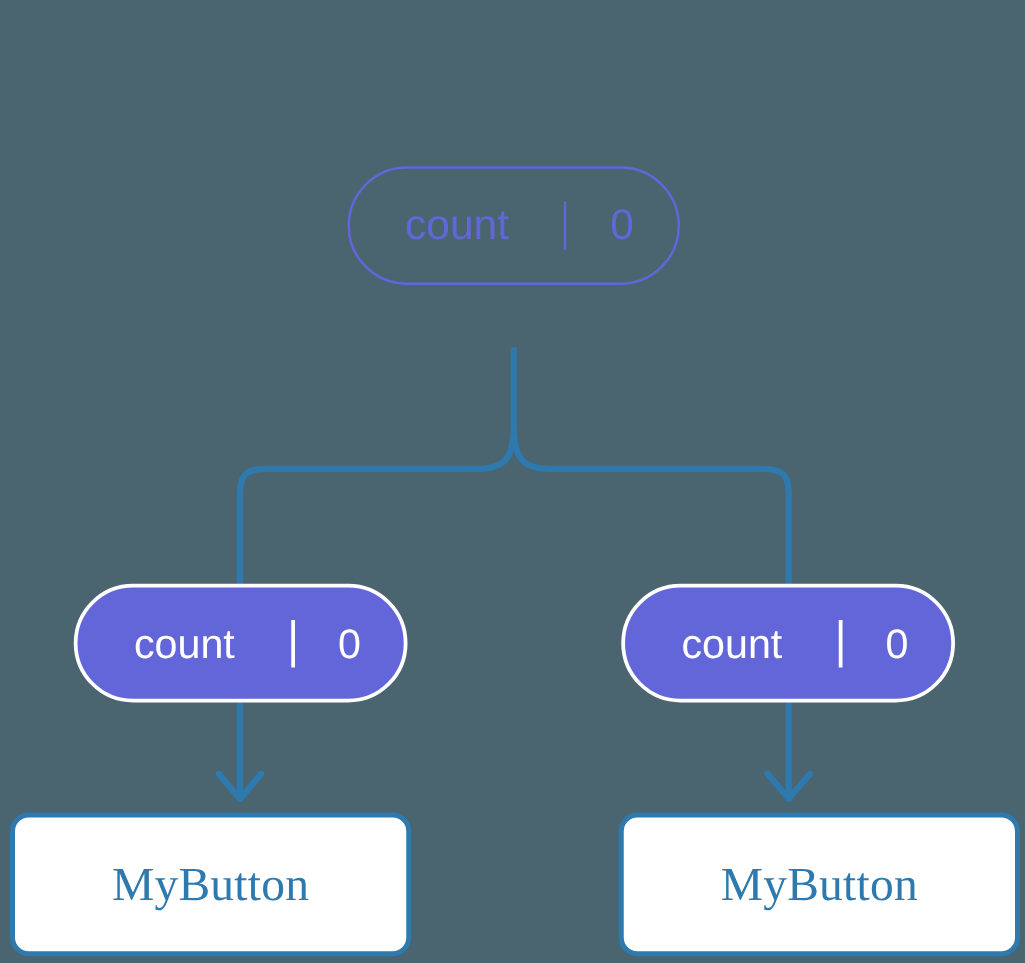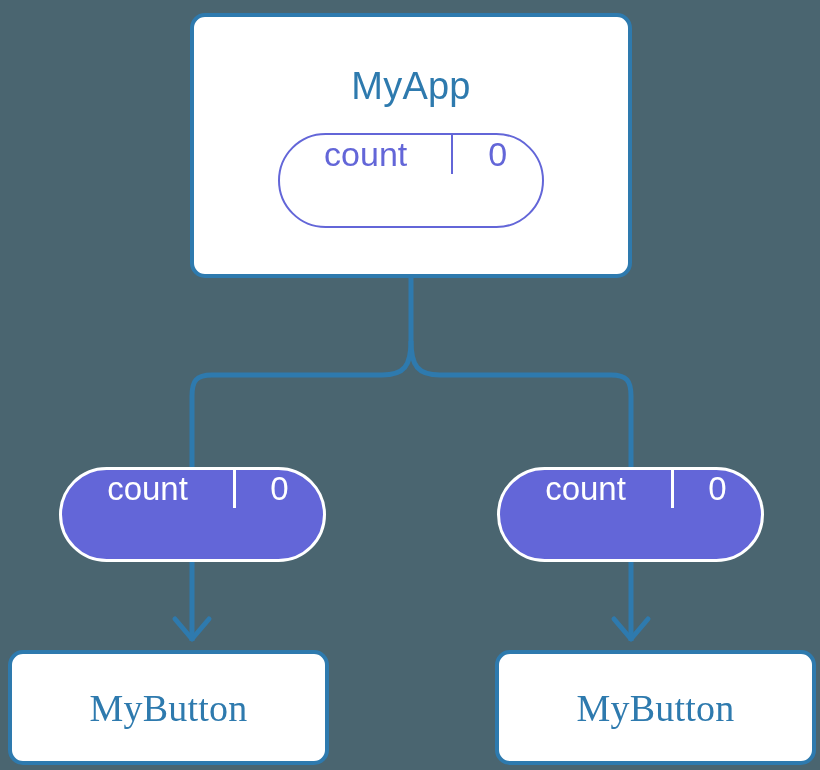--- a/index.html
+++ b/index.html
@@ -55,21 +55,21 @@
   .button-box { width: 321px; height: 115px; top: 650px; }
   #button-box-left  { left: 8px; }
   #button-box-right { left: 495px; }
   .button-box .component-title { top: 32px; font-size: 38px; font-family: Liberation Serif, serif; }
 
   
   .state-capsule {
     position: absolute;
     box-sizing: border-box;
     display: flex;
-    align-items: flex-start;
+    align-items: center;
     border-radius: 999px;
     overflow: hidden;
     z-index: 3;
   }
   .state-capsule .state-key,
   .state-capsule .state-value {
     display: flex;
     align-items: center;
     justify-content: center;
     box-sizing: border-box;
@@ -129,23 +129,20 @@
 
     <path d="M 411 341 C 411 366, 418 375, 440 375 L 611 375 C 627 375, 631 381, 631 396 L 631 474" fill="none" stroke="#2e7aae" stroke-width="5" stroke-linecap="butt"></path>
 
     <path d="M 192 560 L 192 641" fill="none" stroke="#2e7aae" stroke-width="5"></path>
     <path d="M 175 619 L 192 639 L 209 619" fill="none" stroke="#2e7aae" stroke-width="5" stroke-linecap="round" stroke-linejoin="round"></path>
 
     <path d="M 631 560 L 631 641" fill="none" stroke="#2e7aae" stroke-width="5"></path>
     <path d="M 614 619 L 631 639 L 648 619" fill="none" stroke="#2e7aae" stroke-width="5" stroke-linecap="round" stroke-linejoin="round"></path>
   </svg>
 
-  <div id="app-box" class="component-box">
-    <div class="component-title">MyApp</div>
-  </div>
 
   <div id="app-state" class="state-capsule outline">
     <div class="state-key">count</div>
     <div class="state-value">0</div>
   </div>
 
   <div id="state-left" class="state-capsule filled child-state">
     <div class="state-key">count</div>
     <div class="state-value">0</div>
   </div>

